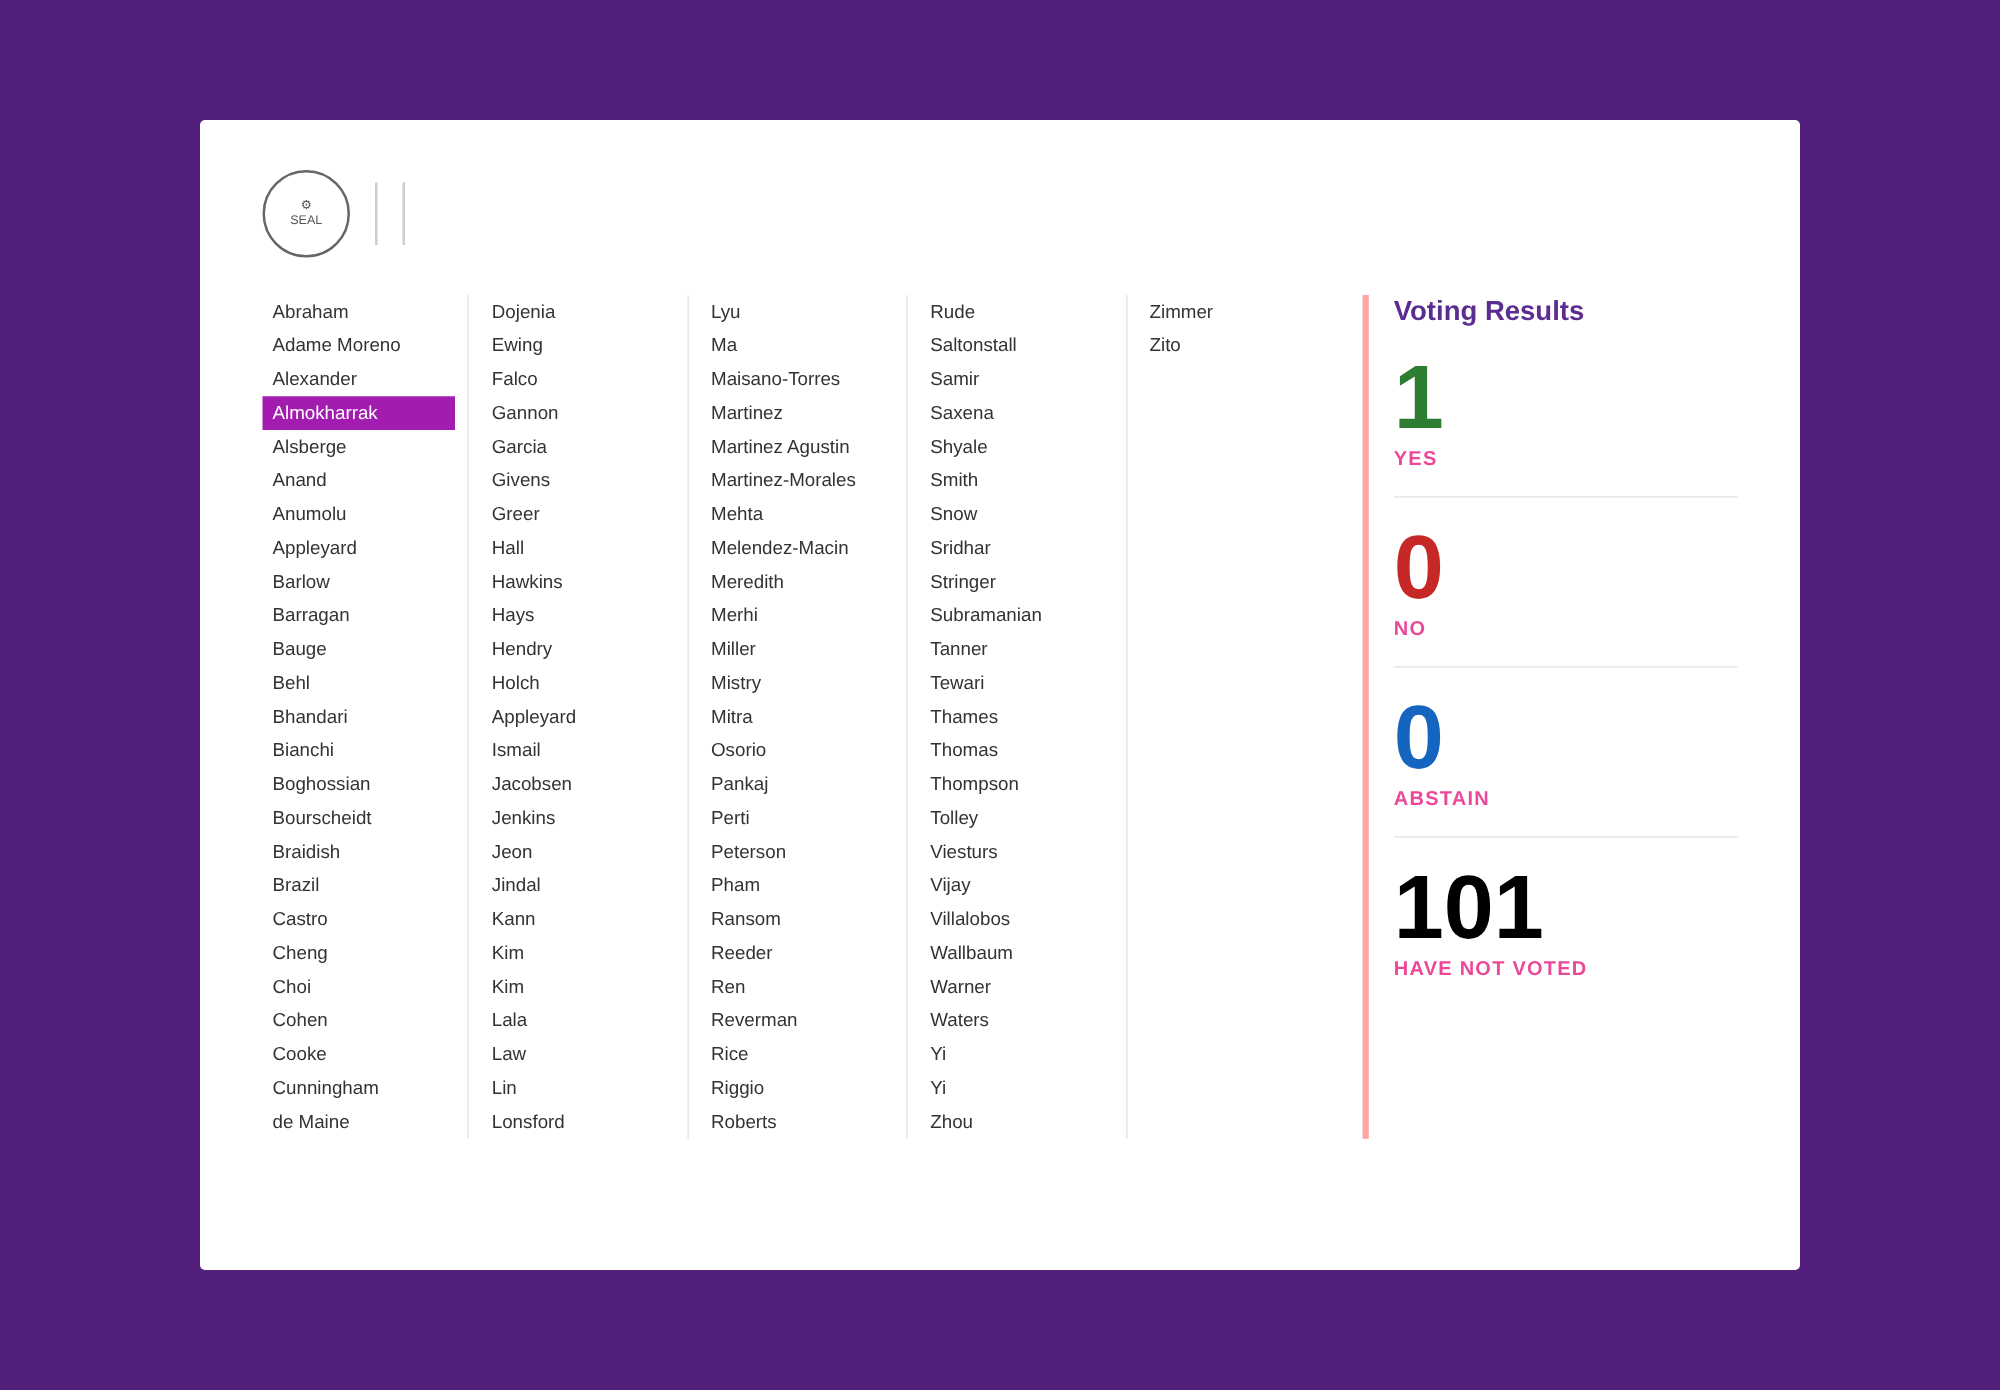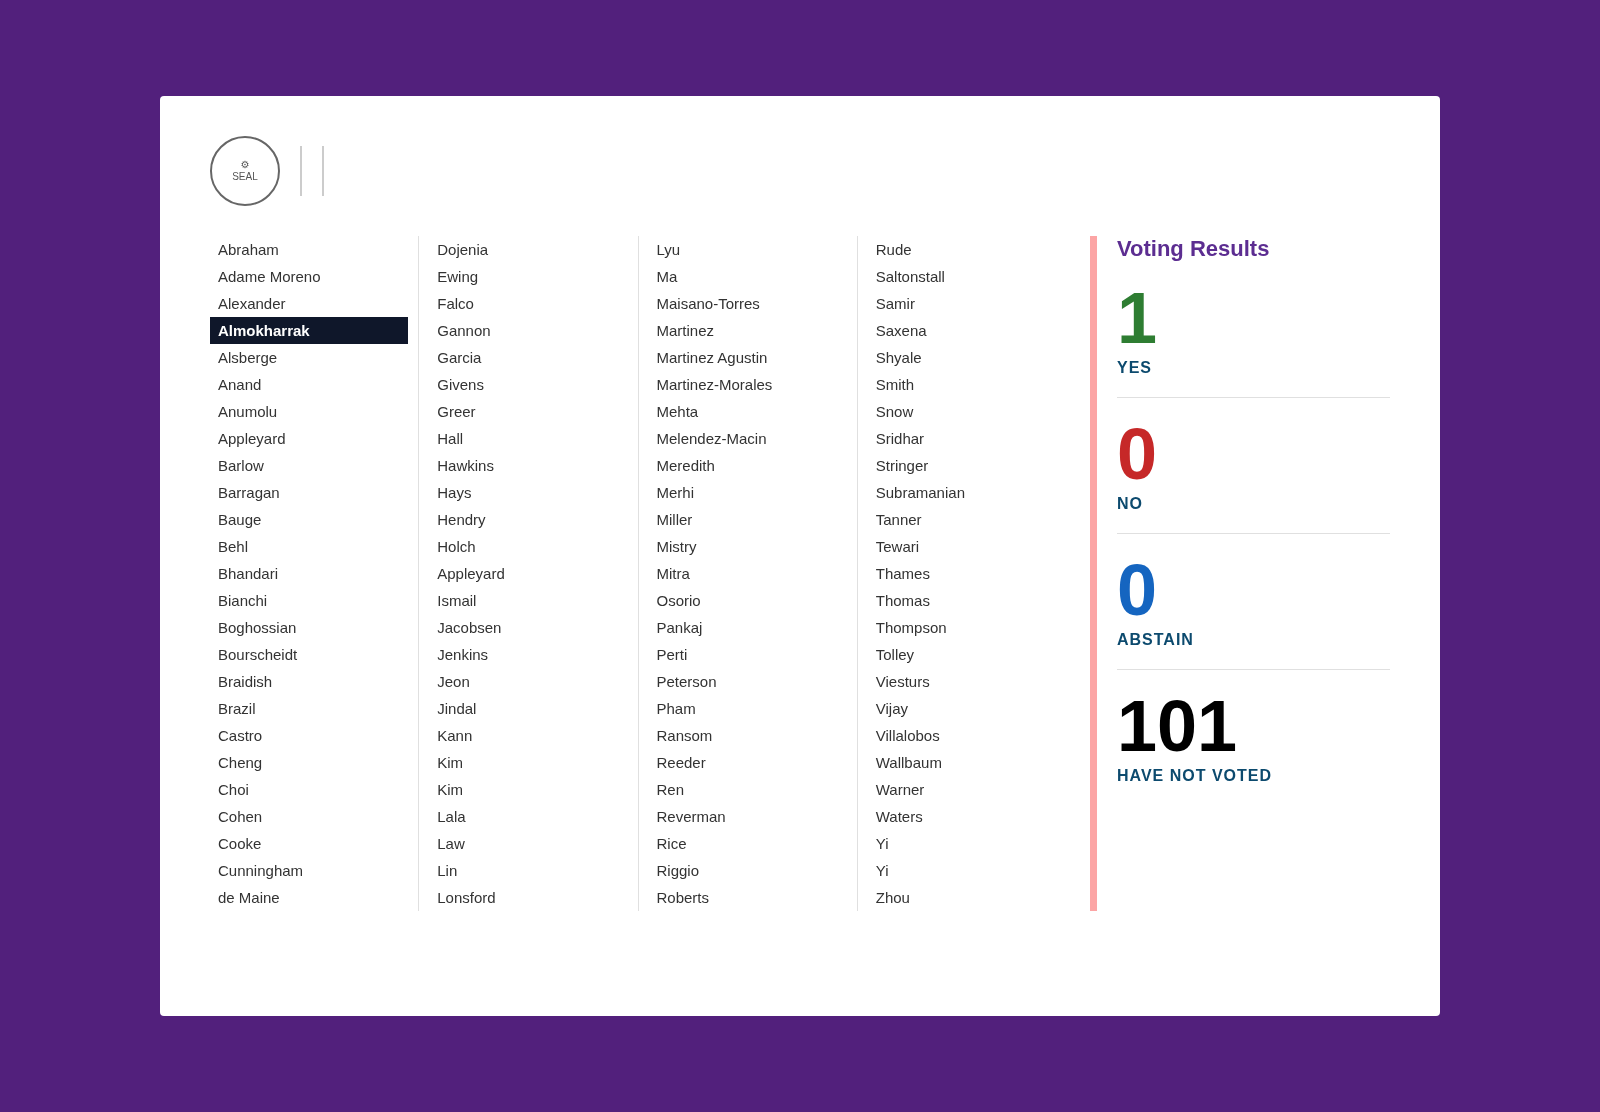--- a/index.html
+++ b/index.html
@@ -94,29 +94,29 @@
     .names-column:last-child {
       border-right: none;
     }
     .name-item {
       padding: 5px 8px;
       font-size: 15px;
       color: #333;
       cursor: pointer;
     }
     .name-item.highlighted {
-      background: #0f172a;
+      background: #a21caf;
       color: #fff;
-      font-weight: bold;
+      font-weight: normal;
     }
     .results-section {
       width: 300px;
       flex-shrink: 0;
       padding-left: 20px;
-      border-left: 7px solid #fca5a5;
+      border-left: 5px solid #fca5a5;
     }
     .results-title {
       font-size: 22px;
       font-weight: bold;
       color: #5c2d91;
       margin-bottom: 20px;
     }
     .result-block {
       margin-bottom: 20px;
       padding-bottom: 20px;
@@ -131,21 +131,21 @@
       line-height: 1;
       margin-bottom: 5px;
     }
     .result-number.yes { color: #2e7d32; }
     .result-number.no { color: #c62828; }
     .result-number.abstain { color: #1565c0; }
     .result-number.not-voted { color: #000000; }
     .result-label {
       font-size: 16px;
       font-weight: bold;
-      color: #0c4a6e;
+      color: #ec4899;
       letter-spacing: 1px;
     }
   </style>
 </head>
 <body>
 <div class="bg-overlay"></div>
 
 <div class="card">
   <div class="header">
     <div class="logo-circle">
@@ -257,20 +257,24 @@
           <div class="name-item">Viesturs</div>
           <div class="name-item">Vijay</div>
           <div class="name-item">Villalobos</div>
           <div class="name-item">Wallbaum</div>
           <div class="name-item">Warner</div>
           <div class="name-item">Waters</div>
           <div class="name-item">Yi</div>
           <div class="name-item">Yi</div>
           <div class="name-item">Zhou</div>
         </div>
+        <div class="names-column">
+          <div class="name-item">Zimmer</div>
+          <div class="name-item">Zito</div>
+        </div>
       </div>
     <div class="results-section">
       <div class="results-title">Voting Results</div>
       <div class="result-block">
         <div class="result-number yes">1</div>
         <div class="result-label">YES</div>
       </div>
       <div class="result-block">
         <div class="result-number no">0</div>
         <div class="result-label">NO</div>

